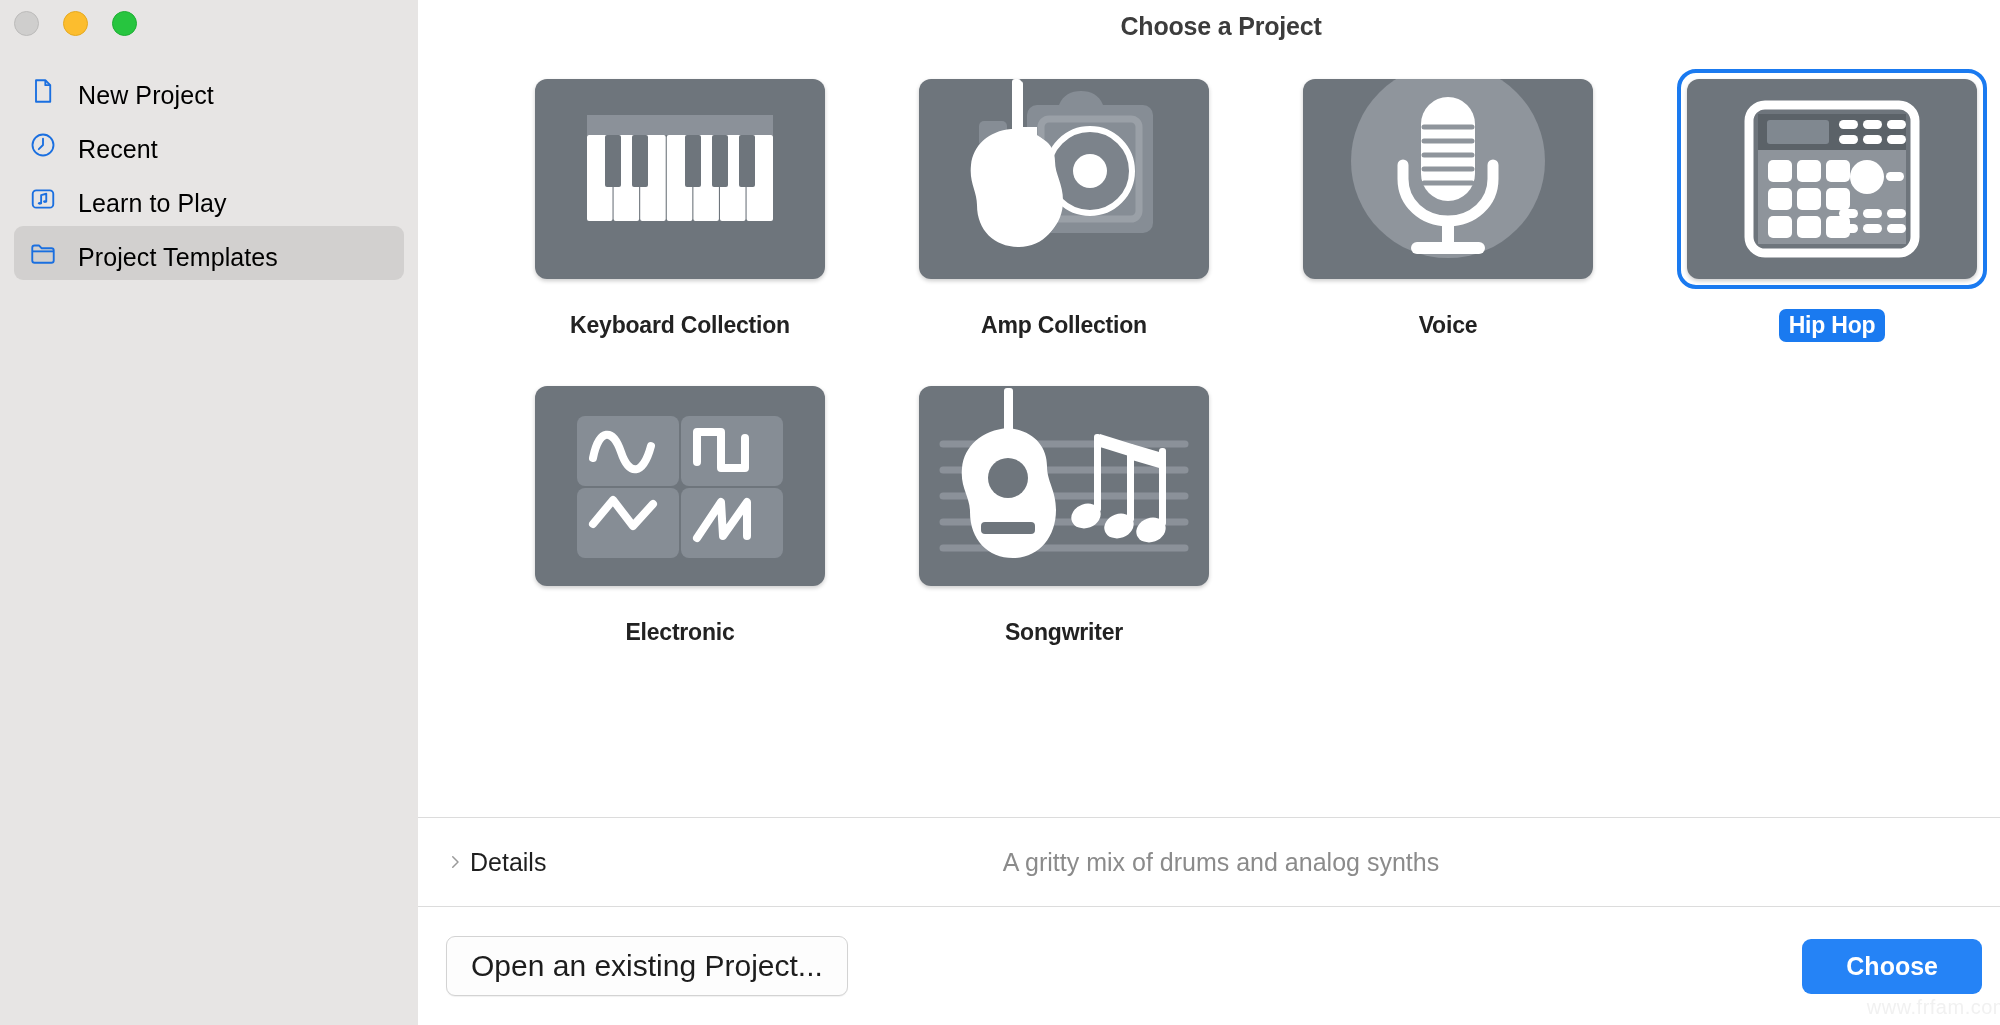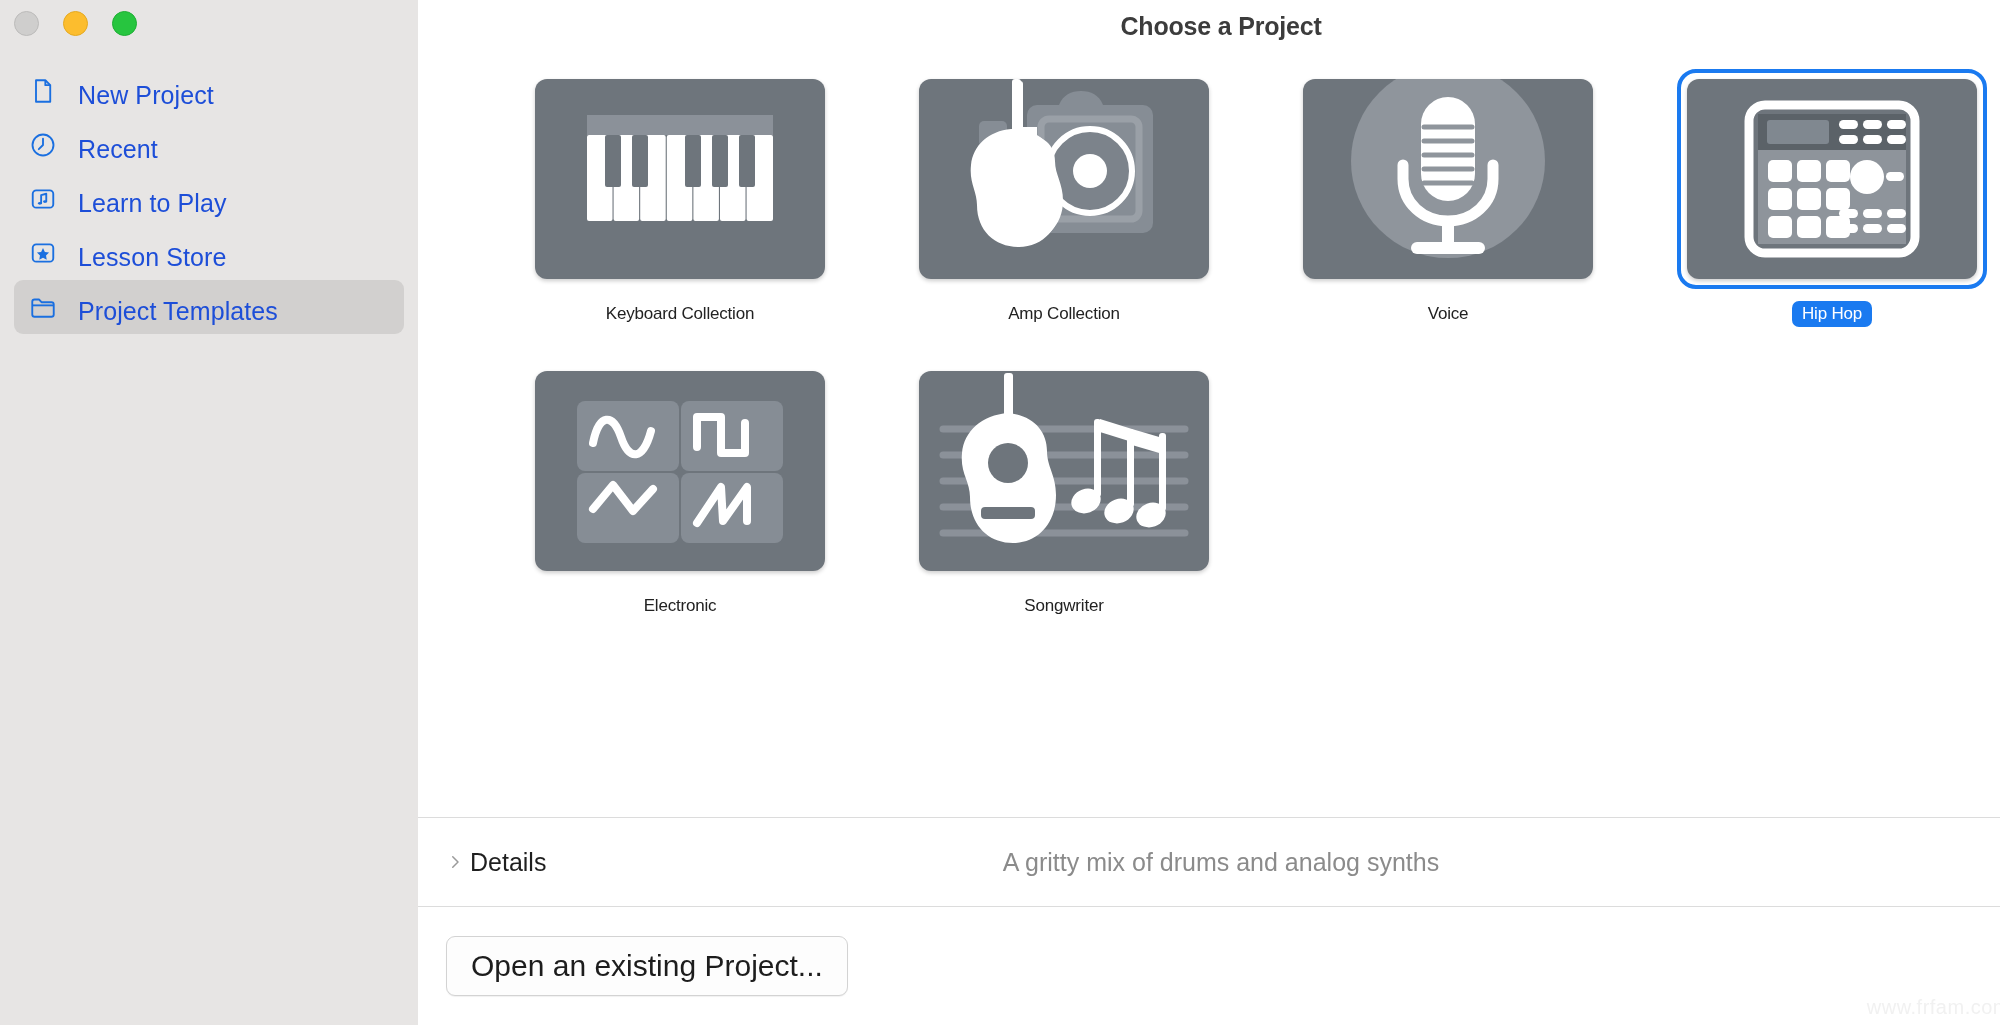--- a/index.html
+++ b/index.html
@@ -58,21 +58,21 @@
     align-items: center;
     gap: 20px;
     height: 54px;
     padding: 0 14px;
     border-radius: 9px;
     cursor: default;
   }
   .side-item.selected { background: #d2d0cf; }
   .side-label {
     font-size: 25px;
-    color: #1d4ed8;
+    color: #000000;
     letter-spacing: 0.1px;
     white-space: nowrap;
     margin-top: 8px;
   }
   .side-icon {
     width: 30px;
     height: 30px;
     flex: 0 0 30px;
     display: flex;
     align-items: center;
@@ -127,23 +127,23 @@
   }
   .tile-wrap {
     padding: 6px;
     border-radius: 19px;
     border: 4px solid transparent;
     line-height: 0;
   }
   .tile-wrap.selected { border-color: #1a7af0; }
 
   .tile-label {
-    margin-top: 12px;
-    font-size: 17px;
-    font-weight: normal;
+    margin-top: 20px;
+    font-size: 23px;
+    font-weight: bold;
     color: #222222;
     white-space: nowrap;
     padding: 3px 10px;
     border-radius: 7px;
     letter-spacing: -0.2px;
   }
   .tile-label.selected {
     background: #1a7af0;
     color: #ffffff;
     border-radius: 7px;
@@ -284,29 +284,20 @@
           <svg viewBox="0 0 24 24" width="28" height="28" fill="none" stroke="#1a6fe0" stroke-width="1.6">
             <rect x="3.2" y="4.6" width="17.6" height="14.8" rx="3"></rect>
             <path d="M10.4 15.6V8.6l4.4-1.1v6.6" stroke-linecap="round" stroke-linejoin="round" fill="none"></path>
             <ellipse cx="9.2" cy="15.7" rx="1.5" ry="1.2" fill="#1a6fe0" stroke="none"></ellipse>
             <ellipse cx="13.6" cy="14.2" rx="1.5" ry="1.2" fill="#1a6fe0" stroke="none"></ellipse>
           </svg>
         </span>
         <span class="side-label">Learn to Play</span>
       </div>
 
-      <div class="side-item">
-        <span class="side-icon">
-          <svg viewBox="0 0 24 24" width="28" height="28" fill="none" stroke="#1a6fe0" stroke-width="1.6">
-            <rect x="3.2" y="4.6" width="17.6" height="14.8" rx="3"></rect>
-            <path d="M12 7.8l1.6 3.3 3.6.5-2.6 2.5.6 3.6-3.2-1.7-3.2 1.7.6-3.6-2.6-2.5 3.6-.5z" fill="#1a6fe0" stroke="none"></path>
-          </svg>
-        </span>
-        <span class="side-label">Lesson Store</span>
-      </div>
 
       <div class="side-item selected">
         <span class="side-icon">
           <svg viewBox="0 0 24 24" width="28" height="28" fill="none" stroke="#1a6fe0" stroke-width="1.6">
             <path d="M2.8 7.6a2 2 0 0 1 2-2h3.9l2 2.3h8.5a2 2 0 0 1 2 2v8.5a2 2 0 0 1-2 2H4.8a2 2 0 0 1-2-2z" stroke-linejoin="round"></path>
             <path d="M2.8 10.6h18.4"></path>
           </svg>
         </span>
         <span class="side-label">Project Templates</span>
       </div>
@@ -516,18 +507,19 @@
             <path d="M9 5l7 7-7 7"></path>
           </svg>
         </span>
         <span class="details-label">Details</span>
       </div>
       <div class="details-desc">A gritty mix of drums and analog synths</div>
     </div>
 
     <div class="footer">
       <button class="btn-open">Open an existing Project...</button>
+      <button class="btn-choose">Choose</button>
       <div class="watermark">www.frfam.com</div>
       <div class="corner-mask"></div>
     </div>
 
   </div>
 </div>
 
 </body></html>

